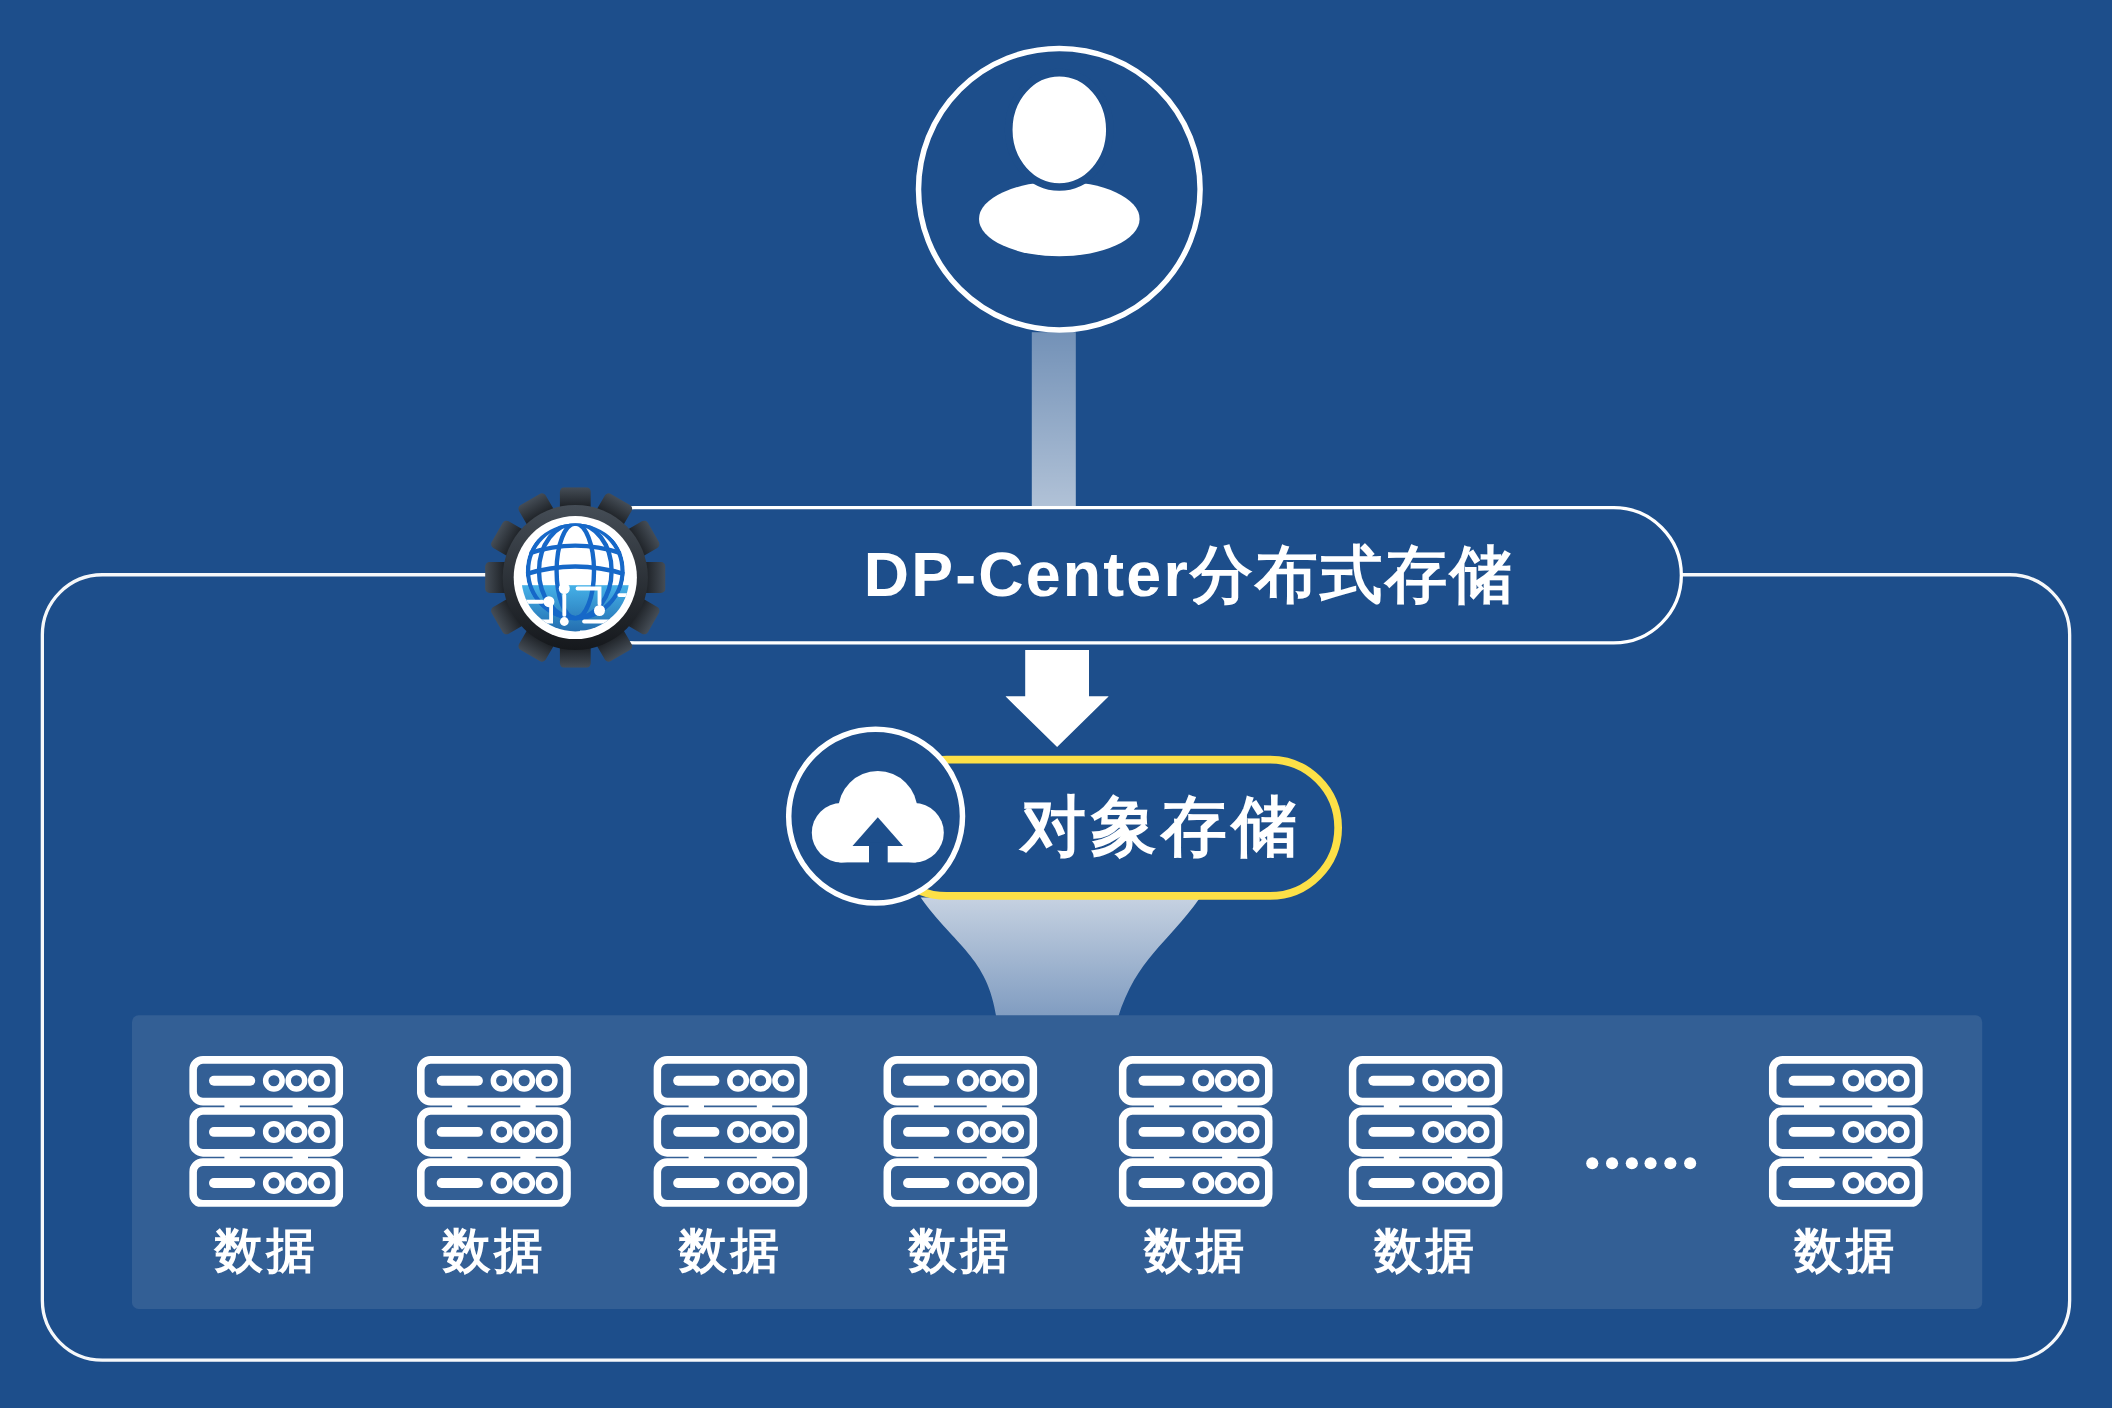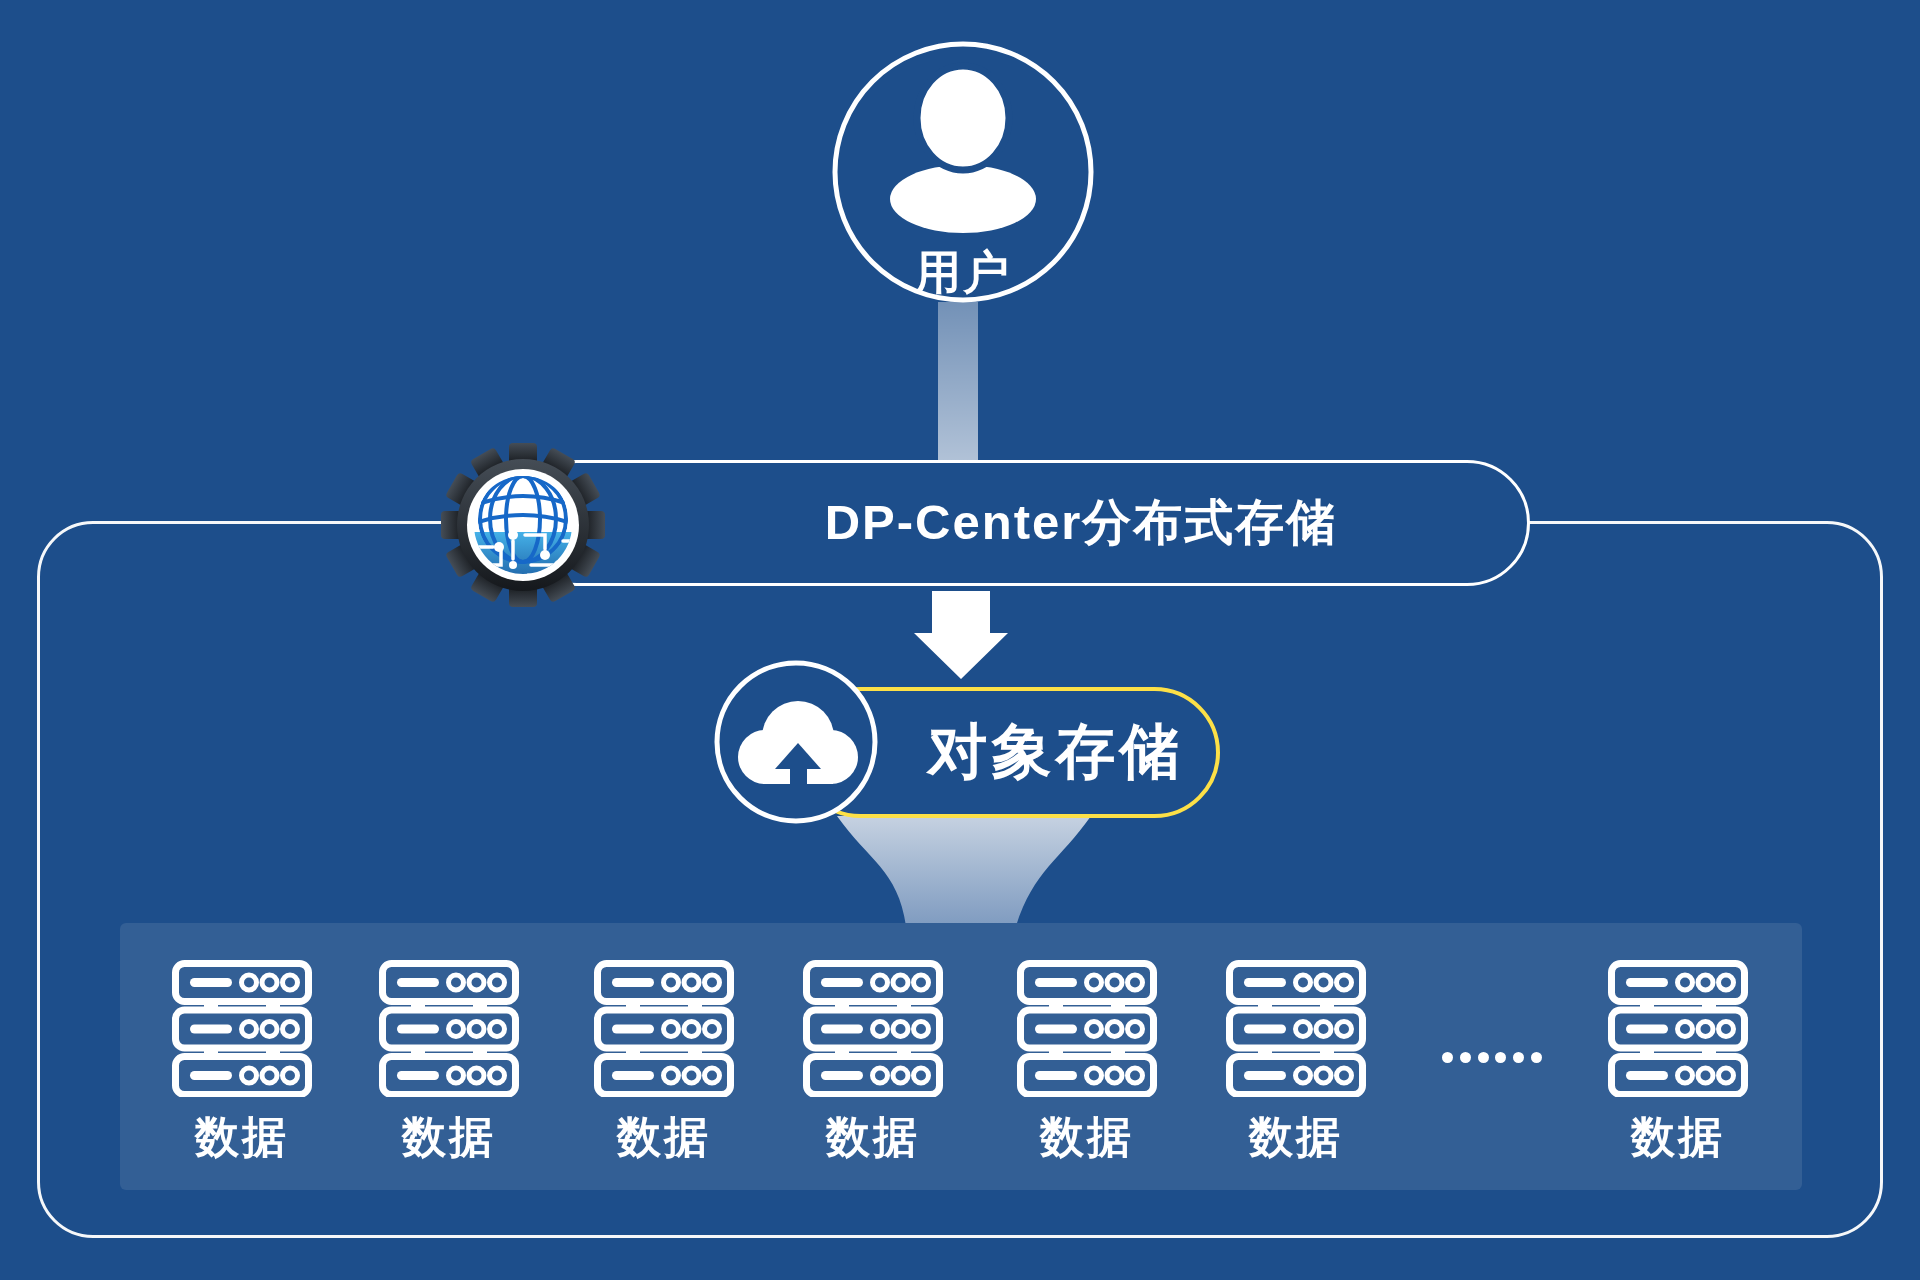--- a/index.html
+++ b/index.html
@@ -13,23 +13,23 @@
   
   .outer-rect{left:37px;top:521px;width:1846px;height:717px;
     border:3px solid rgba(255,255,255,.96);border-radius:56px;}
   
   .flow-band{left:938px;top:302px;width:40px;height:161px;
     background:linear-gradient(to bottom,rgba(255,255,255,.38),rgba(255,255,255,.66));}
   
   .dp-bar{left:514px;top:460px;width:1016px;height:126px;border:3px solid #fff;
     border-radius:63px;background:var(--c-background,#1d4e8b);
     display:flex;align-items:center;justify-content:center;padding-left:118px;}
-  .dp-bar span{font-size:49px;font-weight:700;letter-spacing:2px;white-space:nowrap;}
-  
-  .os-pill{left:795px;top:687px;width:425px;height:131px;border:4px solid #fde047;
+  .dp-bar span{font-size:57px;font-weight:700;letter-spacing:2px;white-space:nowrap;}
+  
+  .os-pill{left:795px;top:687px;width:425px;height:131px;border:7px solid #fde047;
     border-radius:66px;background:var(--c-background,#1d4e8b);
     display:flex;align-items:center;justify-content:center;padding-left:96px;}
   .os-pill span{font-size:60px;font-weight:700;letter-spacing:4px;white-space:nowrap;}
   
   .user-label{left:830px;top:242px;width:266px;text-align:center;
     font-size:46px;font-weight:700;letter-spacing:2px;}
   
   .panel{left:120px;top:923px;width:1682px;height:267px;border-radius:6px;
     background:var(--c-panel,#335f95);}
   .server{position:absolute;top:37px;width:140px;text-align:center;}
@@ -197,21 +197,20 @@
       <polygon points="85,84 62,110 108,110"></polygon>
       <rect x="77" y="107" width="17" height="24"></rect>
     </g>
   </svg>
 
   <svg class="abs" style="left:830px;top:39px" width="266" height="266" viewBox="0 0 266 266">
     <circle cx="133" cy="133" r="128" fill="none" stroke="#ffffff" stroke-width="5"></circle>
     <ellipse cx="133" cy="160" rx="73" ry="34" fill="#ffffff"></ellipse>
     <ellipse cx="133" cy="79" rx="46" ry="52" fill="#ffffff" stroke="var(--c-background,#1d4e8b)" stroke-width="7"></ellipse>
   </svg>
-  <div class="abs user-label">用户</div>
 
   <svg width="0" height="0" style="position:absolute" aria-hidden="true">
     <defs>
       <g id="srv">
         <g fill="#ffffff">
           <rect x="32" y="38" width="14" height="14"></rect>
           <rect x="94" y="38" width="14" height="14"></rect>
           <rect x="32" y="85" width="14" height="14"></rect>
           <rect x="94" y="85" width="14" height="14"></rect>
         </g>

